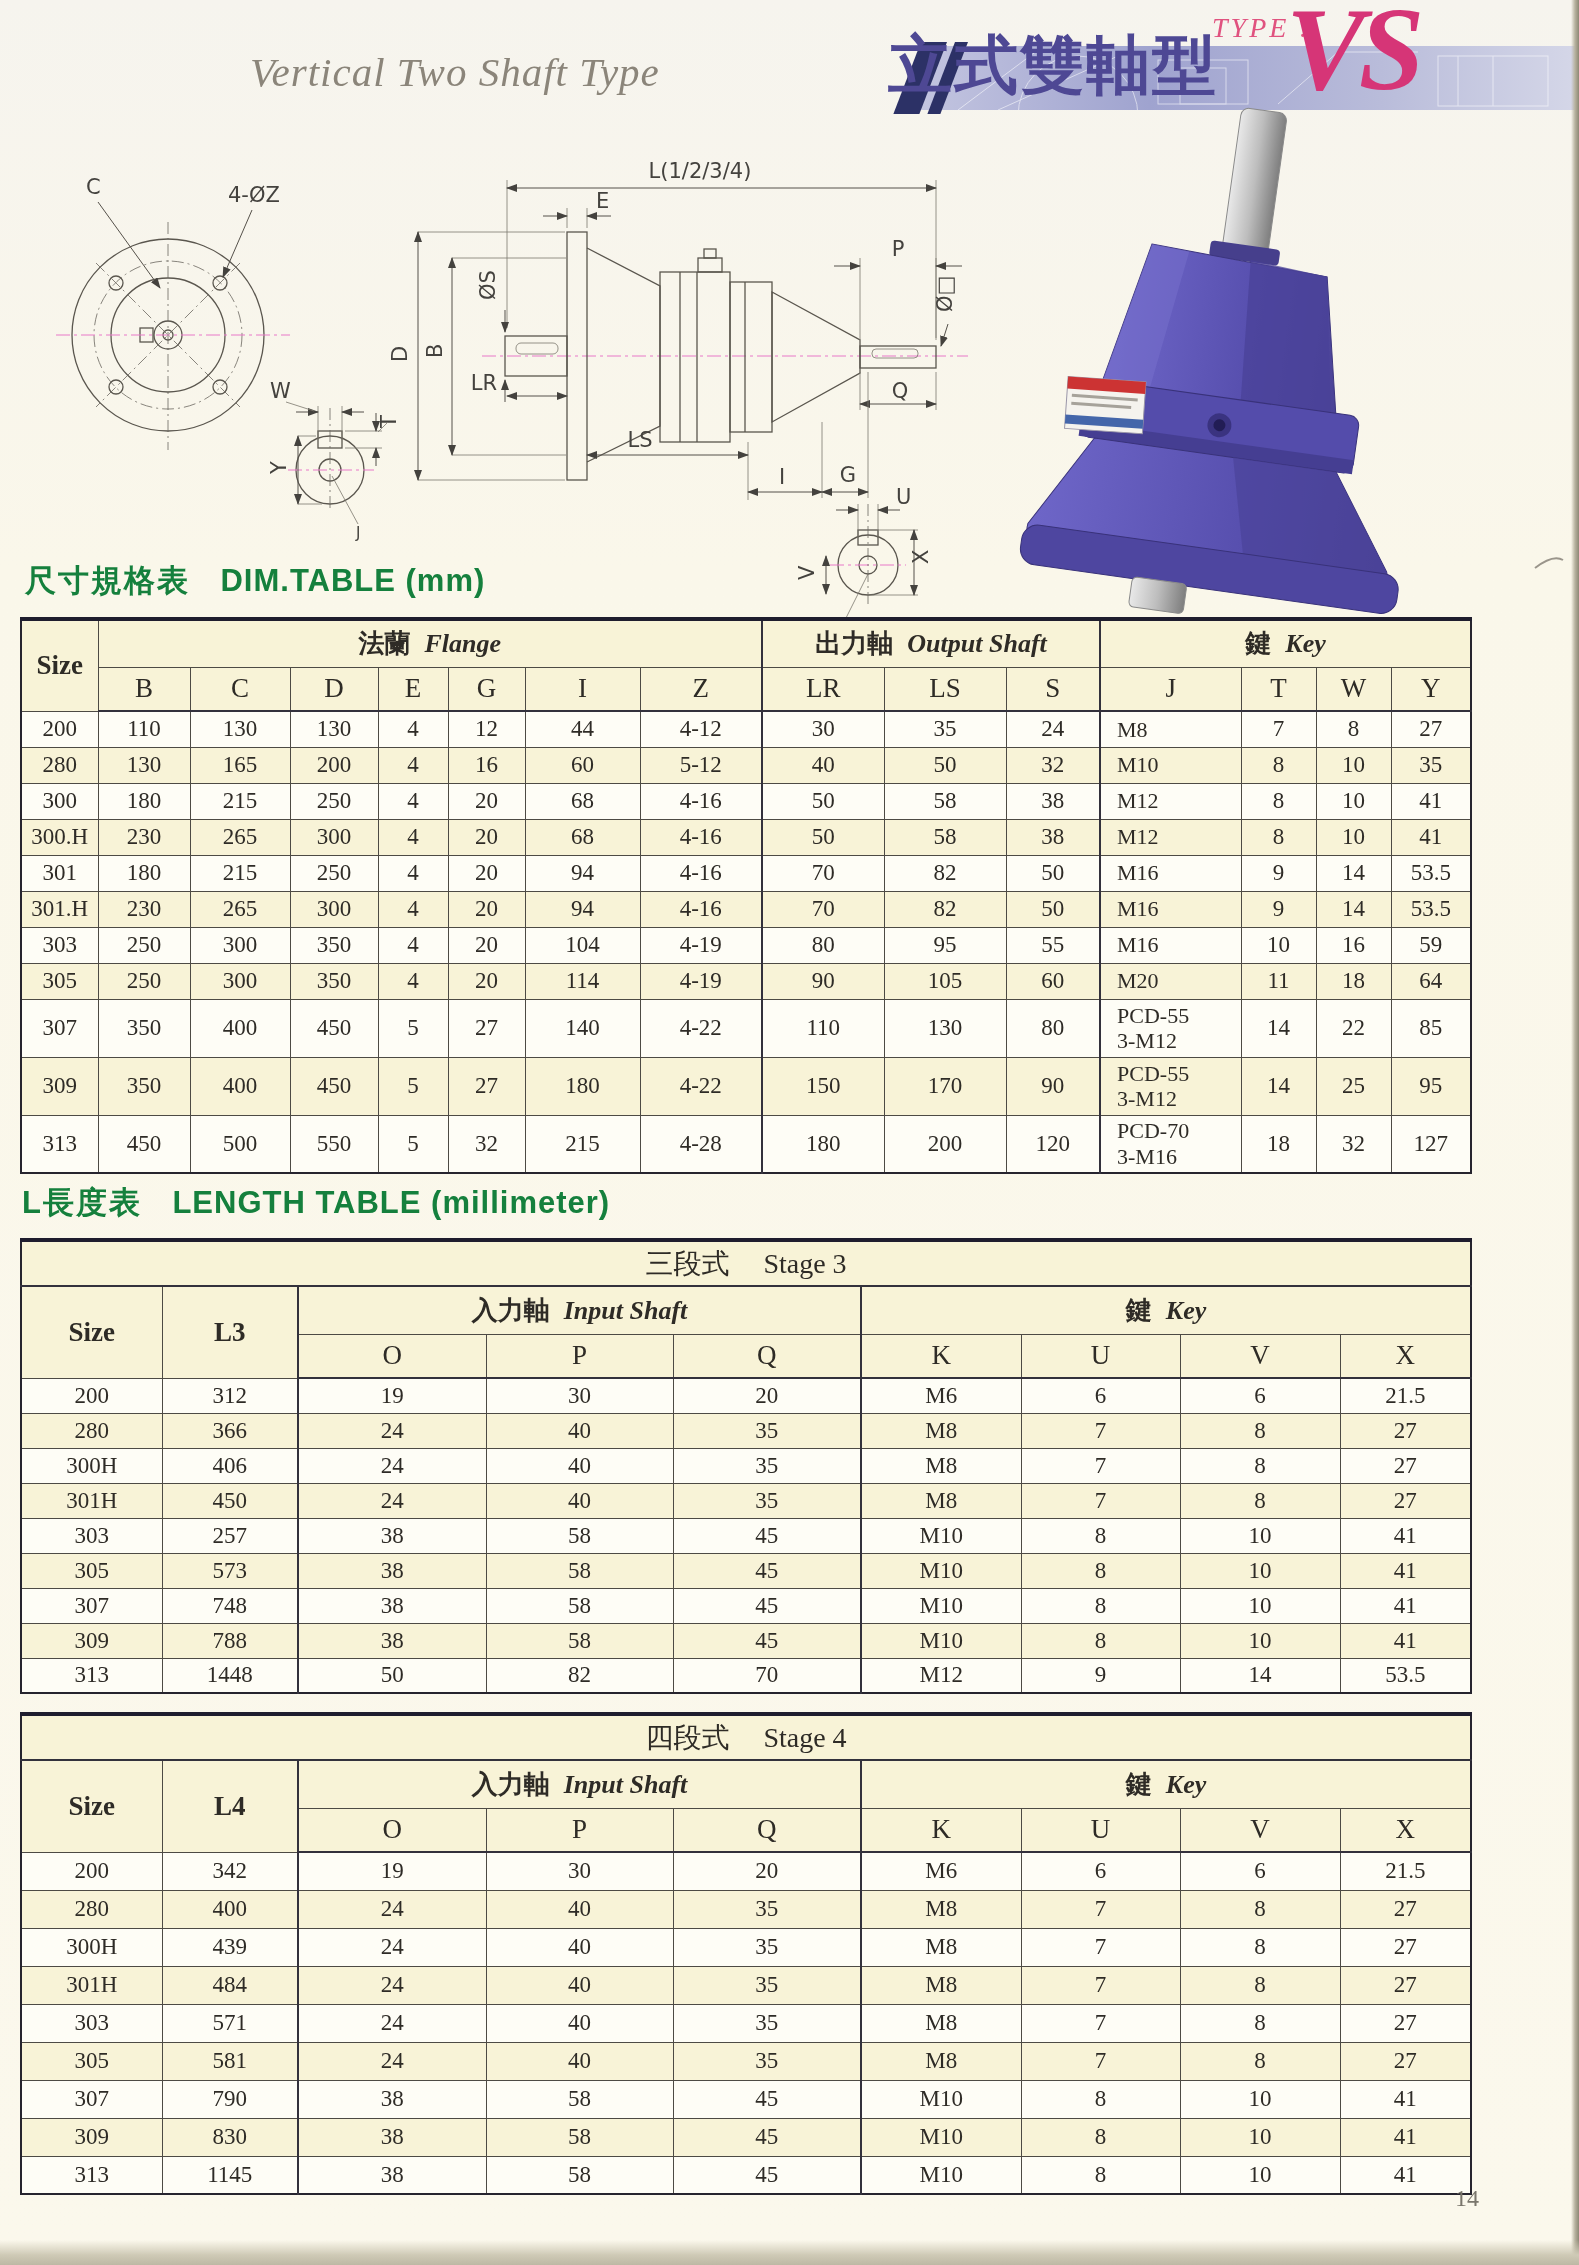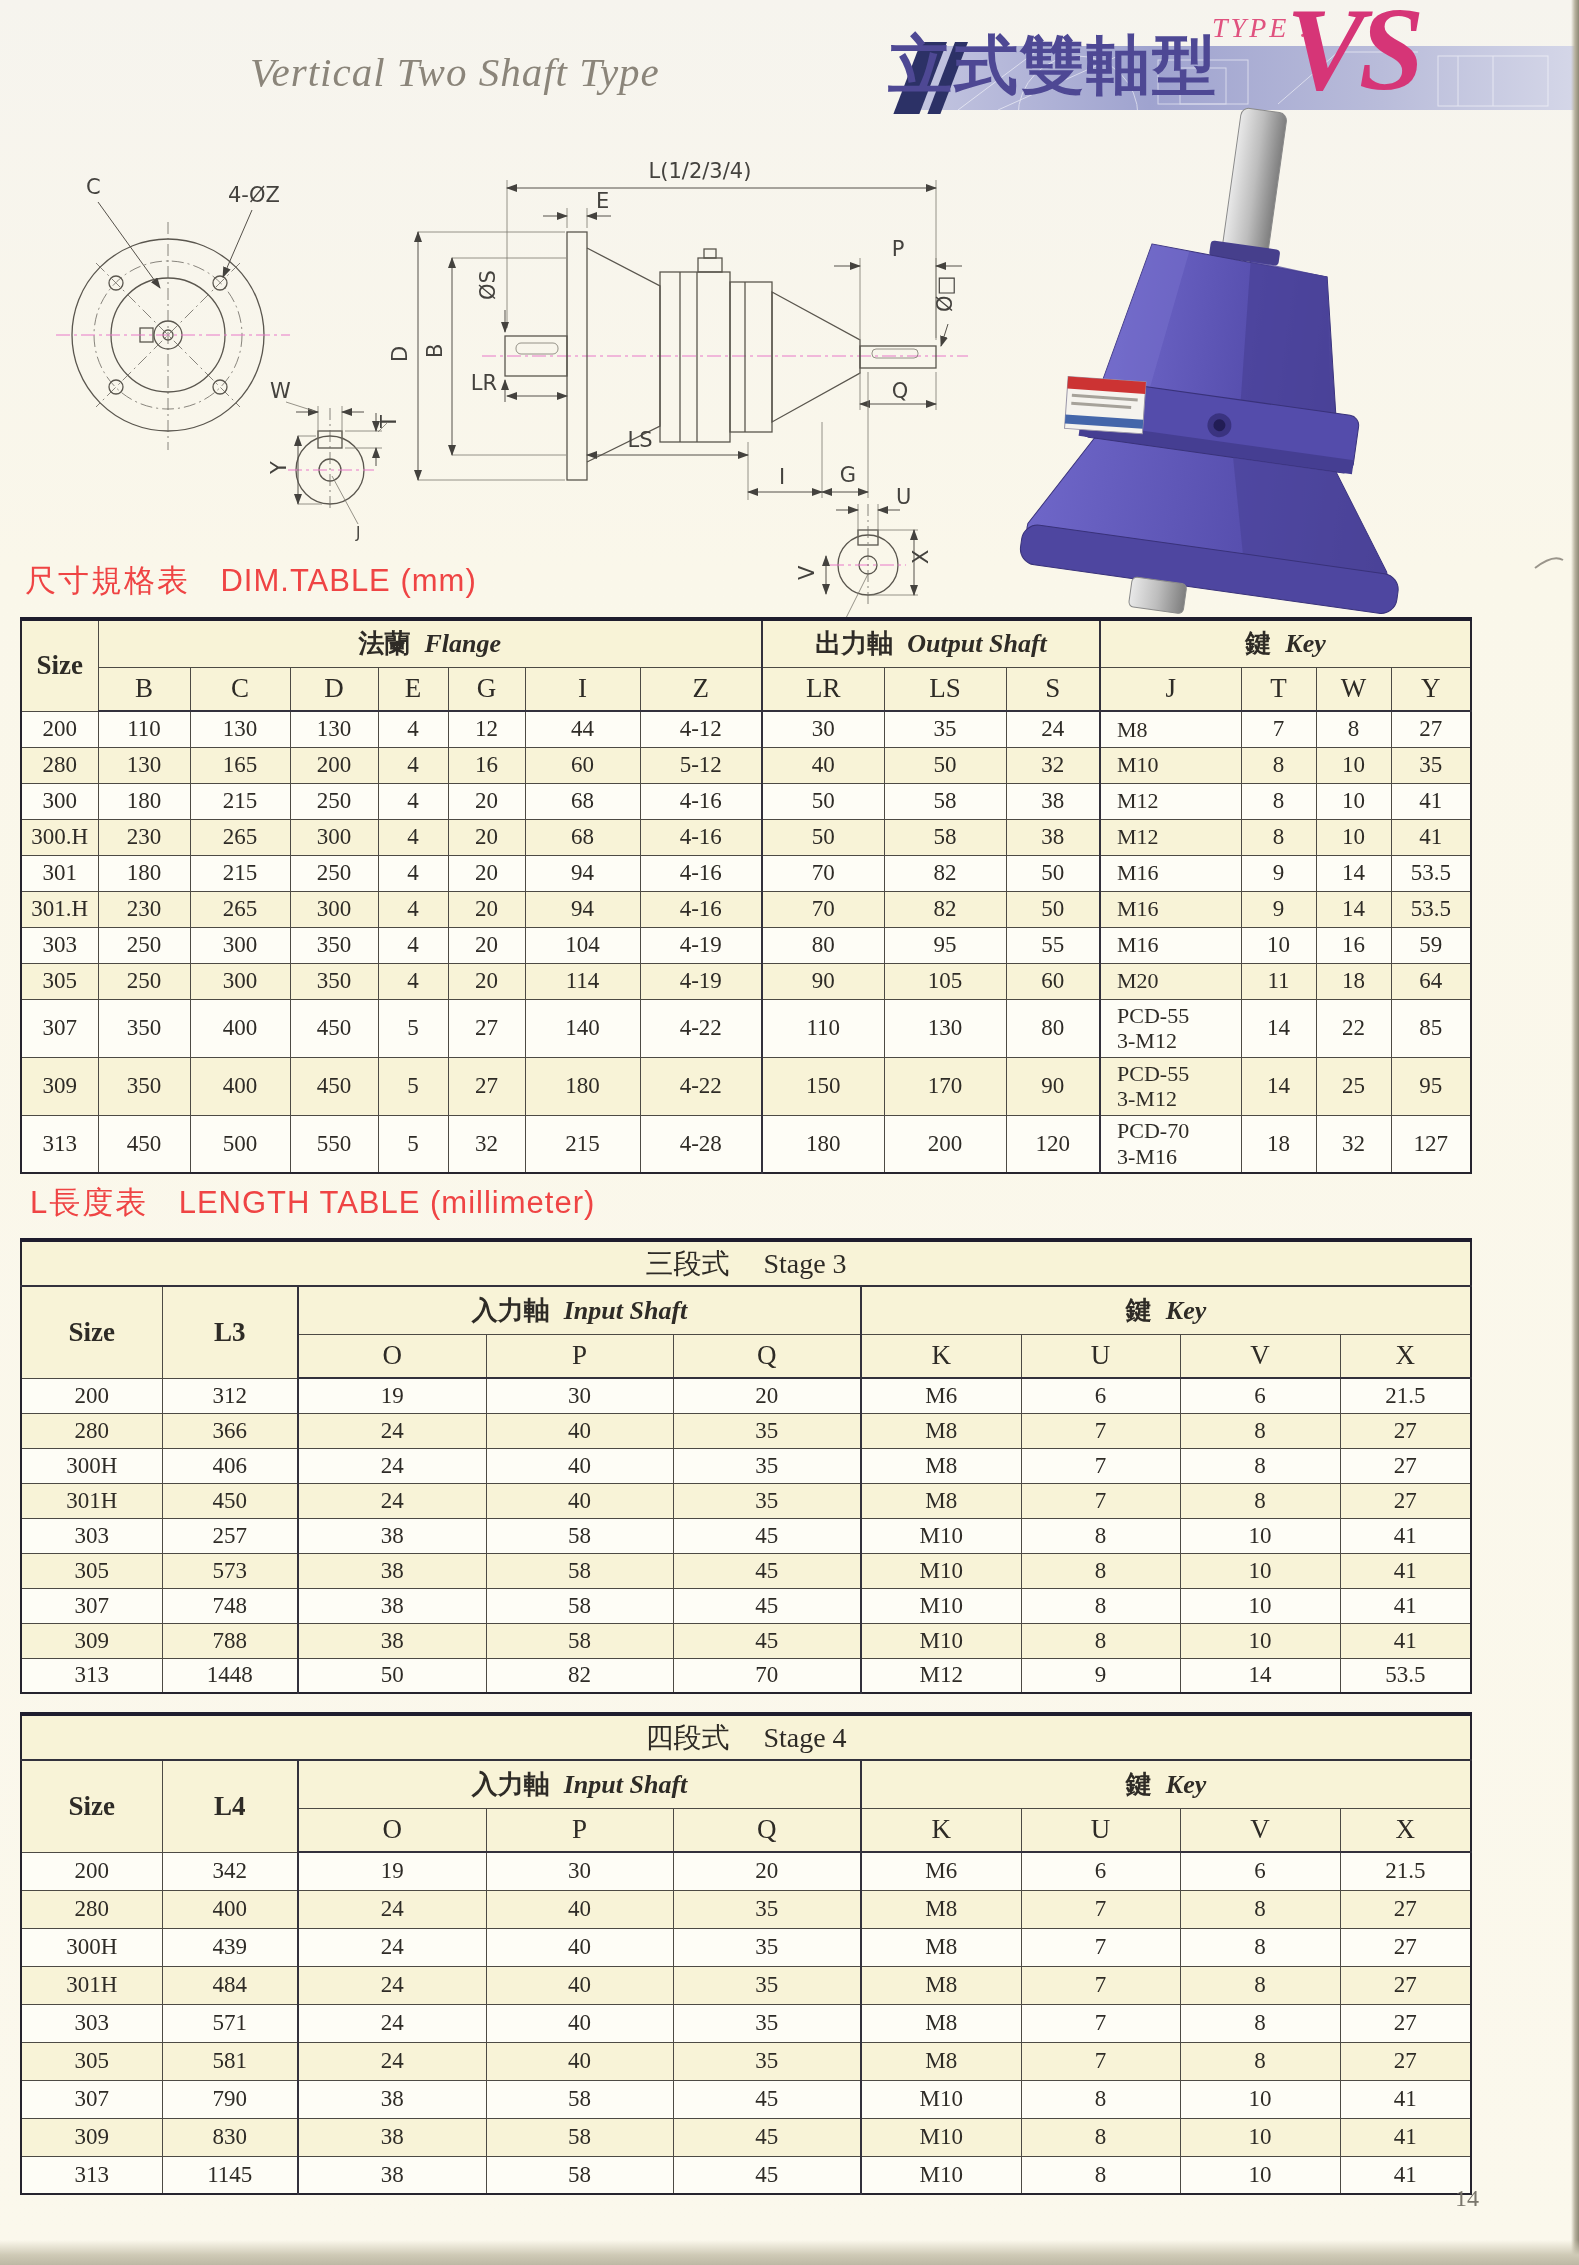--- a/index.html
+++ b/index.html
@@ -27,25 +27,25 @@
   .ol   { stroke:#5a564e; stroke-width:1.3; fill:none; }
   .thin { stroke:#7c786e; stroke-width:0.8; fill:none; }
   .dim  { stroke:#55514a; stroke-width:1; fill:none; }
   .cl   { stroke:#6b675f; stroke-width:0.8; fill:none; stroke-dasharray:12 4 2 4; }
   .pink { stroke:#e878c8; stroke-width:1; fill:none; stroke-dasharray:14 4 3 4; }
   text.dl { font-family:"DejaVu Sans",sans-serif; font-size:21px; fill:#44423e; }
   text.dl.sm { font-size:15px; }
   .ah { fill:#44423e; }
 
   
-  .sec-title { font-weight:normal; color:#ef4444; }
+  .sec-title { font-weight:bold; color:#15803d; }
   .sec-title .zh { font-size:31px; letter-spacing:2px; }
   .sec-title .en { font-size:31px; margin-left:26px; letter-spacing:1px; }
   .t1 { left:25px; top:560px; }
-  .t2 { left:22px; top:1182px;margin-left:8px; }
+  .t2 { left:22px; top:1182px; }
 
   
   table { border-collapse:collapse; table-layout:fixed; width:1452px;
           font-family:"Liberation Serif",serif; color:#2e2b26; background:#fefdf6; }
   td,th { border:1px solid #4d4a44; text-align:center; font-weight:normal; overflow:hidden; }
   table { border:2px solid #26242e; border-top:4px solid #1f1d2e; }
   .tbl1 { left:20px; top:617px; }
   .tbl2 { left:20px; top:1238px;padding-left:30px; }
   .tbl3 { left:20px; top:1712px; }
   tr.h1 th { height:48px; background:#f8f3d7; font-size:27px; }

